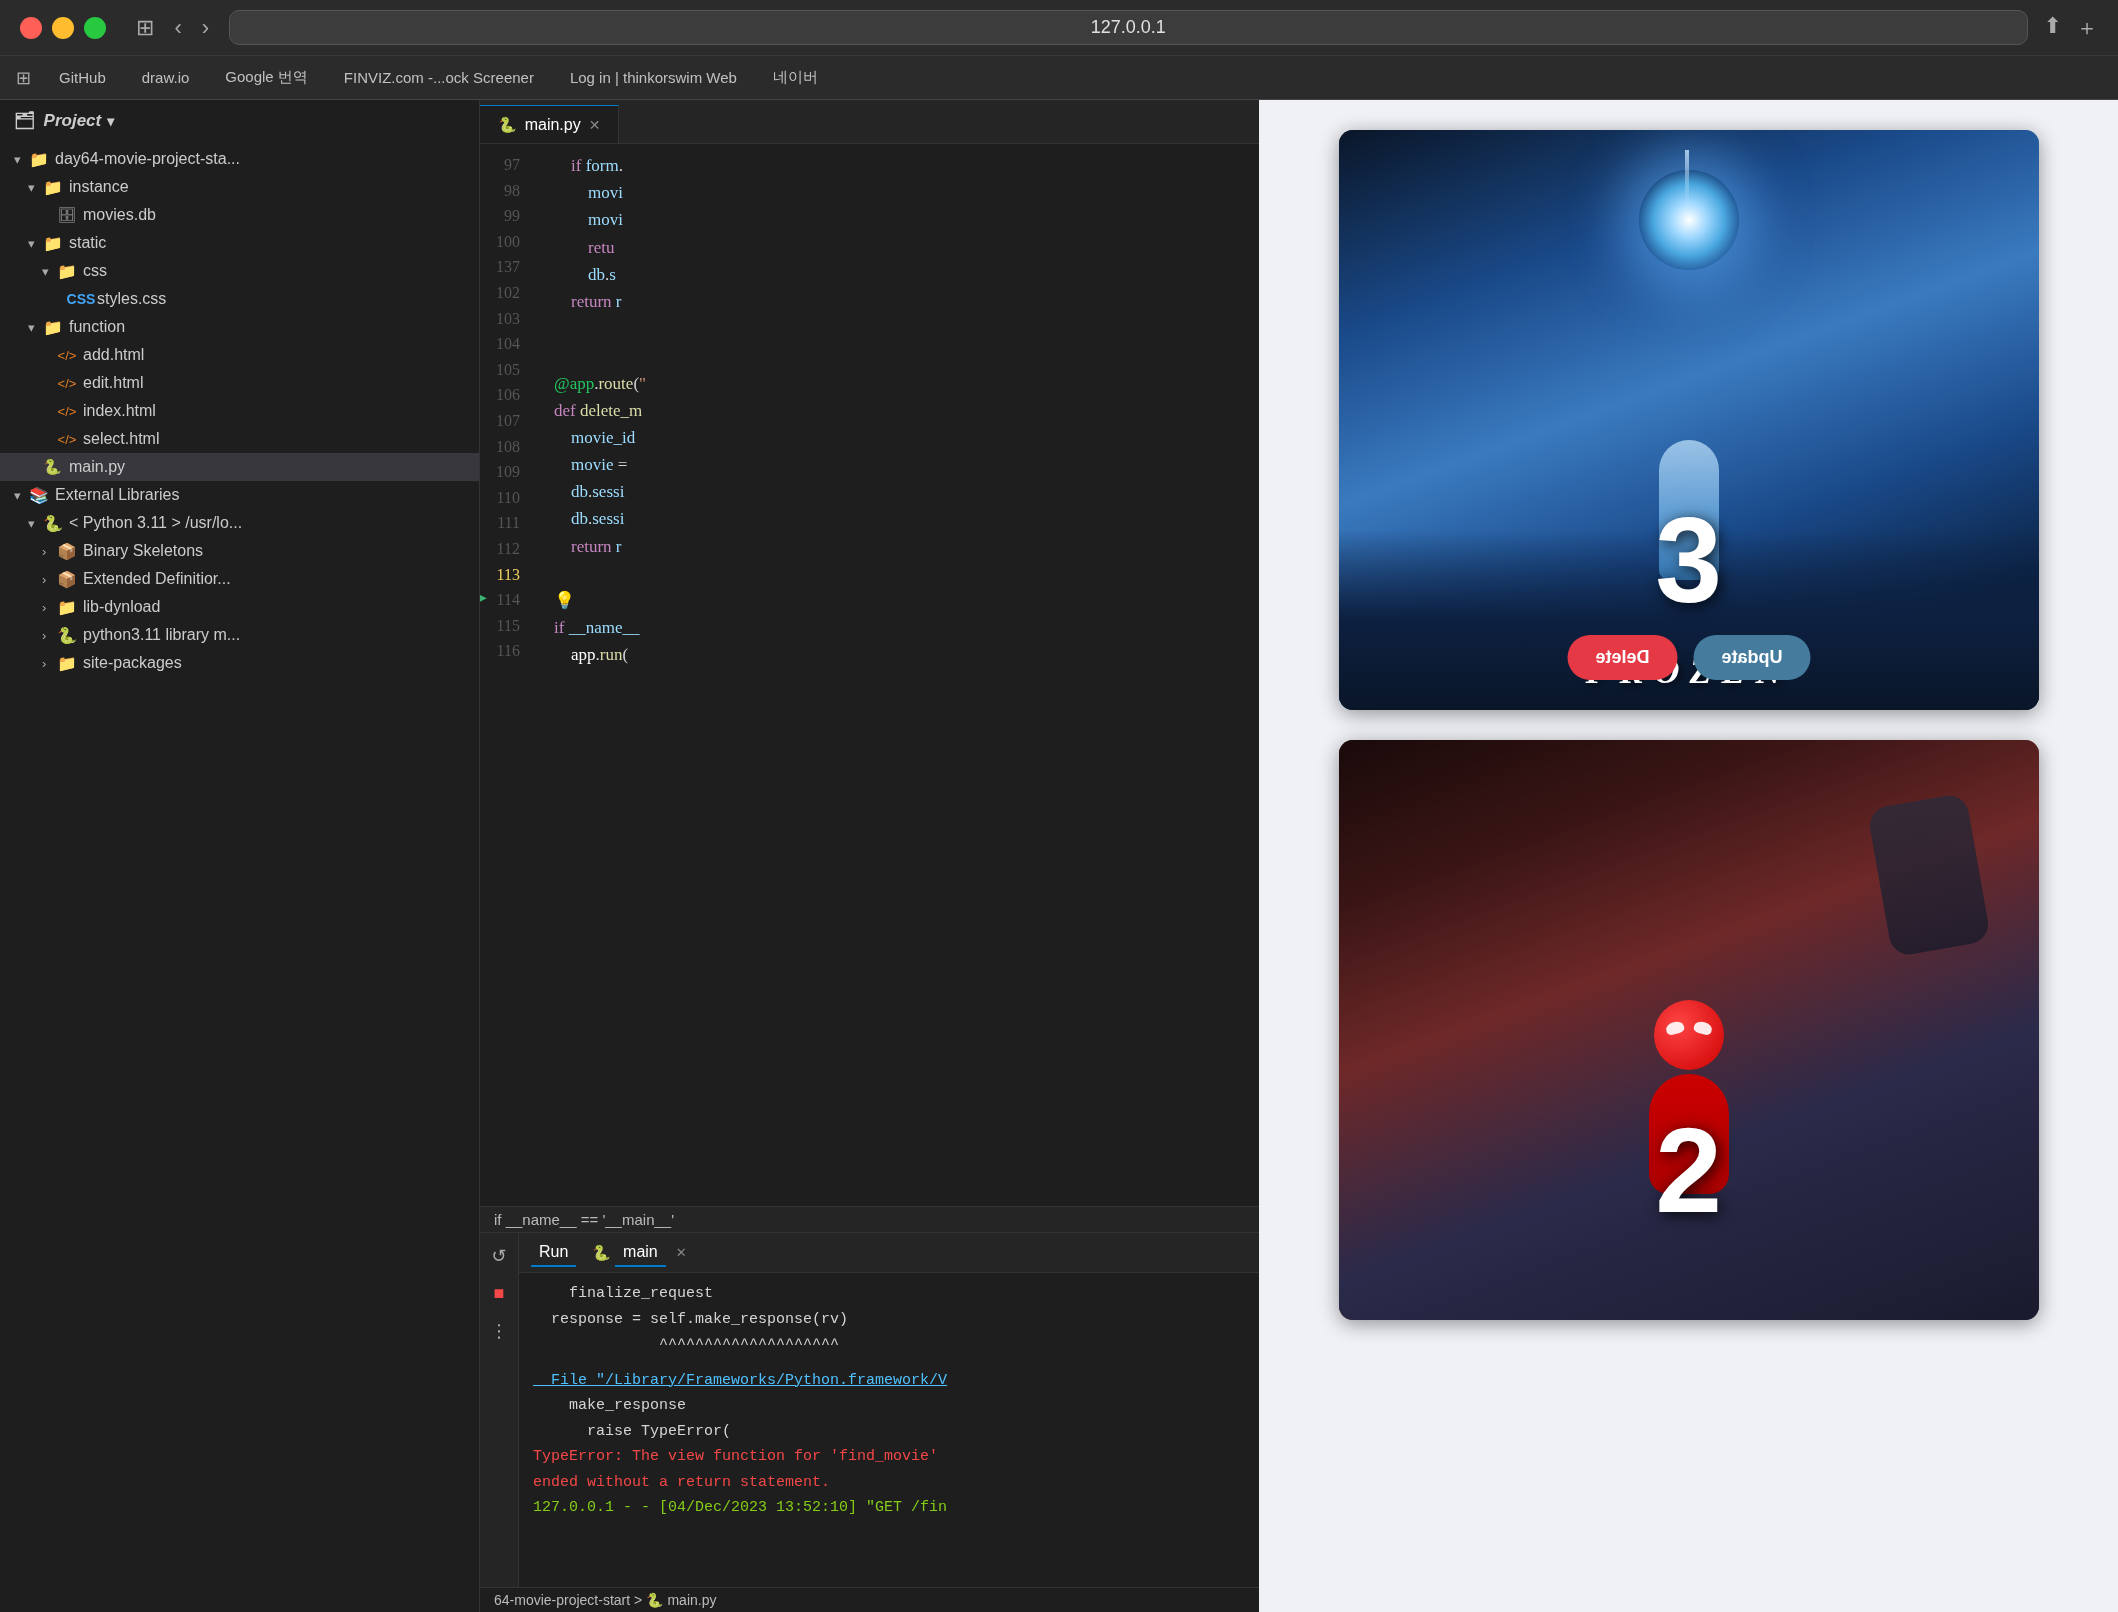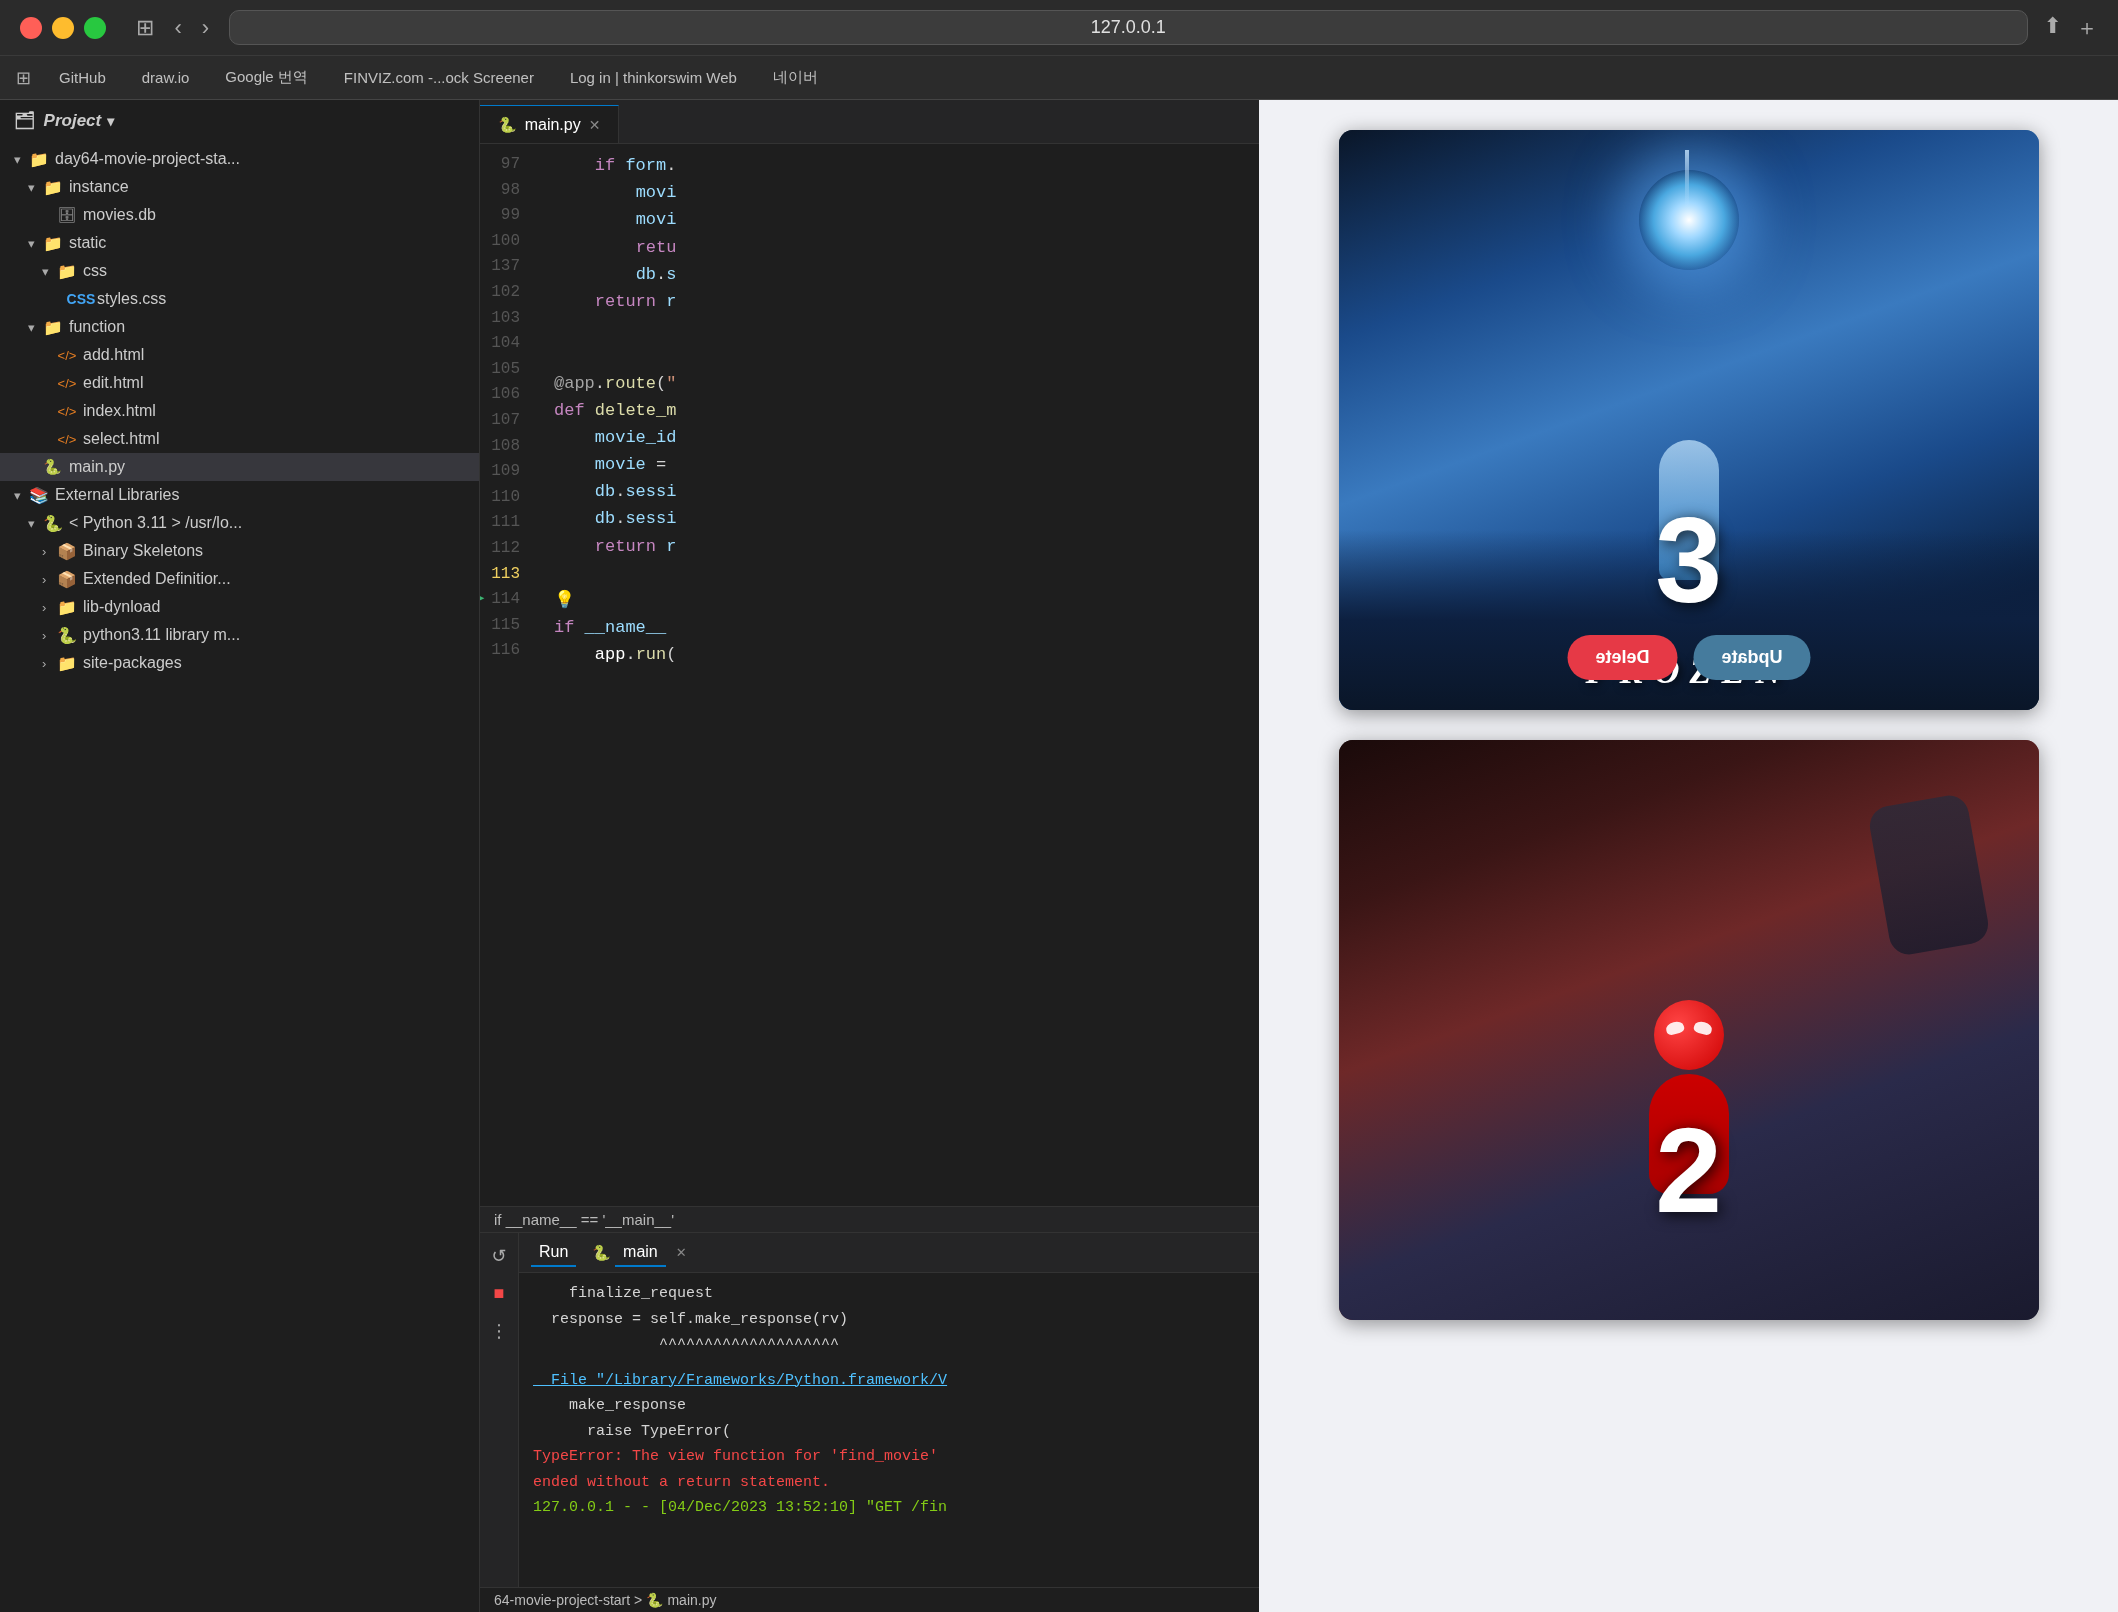--- a/index.html
+++ b/index.html
@@ -40,28 +40,28 @@
     .tree-icon { width: 22px; height: 22px; margin-right: 5px; display: inline-flex; align-items: center; justify-content: center; flex-shrink: 0; }
     .chevron-down { display: inline-block; width: 14px; color: #aaa; font-size: 13px; }
     .chevron-right { display: inline-block; width: 14px; color: #aaa; font-size: 13px; }
 
     
     .code-editor { flex: 1; background: #1e1e1e; display: flex; flex-direction: column; }
     .editor-tabs { display: flex; background: #252526; height: 44px; align-items: flex-end; border-bottom: 1px solid #333; }
     .editor-tab { display: flex; align-items: center; padding: 8px 18px; background: #1e1e1e; color: #ccc; font-size: 16px; cursor: pointer; border-right: 1px solid #333; height: 38px; gap: 8px; }
     .editor-tab.active { background: #1e1e1e; border-top: 1px solid #007acc; color: #fff; }
     .tab-close { color: #888; font-size: 14px; cursor: pointer; }
-    .code-area { flex: 1; overflow: hidden; font-family: Liberation Mono, monospace; font-size: 17px; line-height: 1.6; padding: 0; display: flex; justify-content: center; }
+    .code-area { flex: 1; overflow: hidden; font-family: Liberation Serif, serif; font-size: 17px; line-height: 1.6; padding: 0; display: flex; justify-content: center; }
     .line-numbers { width: 60px; background: #1e1e1e; color: #555; text-align: right; padding: 8px 8px 8px 0; flex-shrink: 0; user-select: none; font-size: 16px; line-height: 1.6; }
     .line-num { padding-right: 12px; }
     .code-content { flex: 1; padding: 8px 0 8px 14px; overflow: auto; color: #d4d4d4; }
     .code-line { white-space: pre; height: 1.6em; }
     .kw { color: #c586c0; }
     .str { color: #ce9178; }
-    .dec { color: #a3a3a3; }
+    .dec { color: #22c55e; }
     .status-bar-bottom { background: #252526; color: #bbb; font-size: 15px; padding: 4px 14px; display: flex; align-items: center; border-top: 1px solid #333; }
 
     
     .run-panel { height: 380px; background: #1e1e1e; border-top: 1px solid #333; display: flex; flex-direction: column; }
     .run-panel-tabs { display: flex; align-items: center; background: #252526; padding: 0 12px; height: 40px; gap: 16px; border-bottom: 1px solid #333; }
     .run-tab { color: #ccc; font-size: 16px; cursor: pointer; padding: 4px 8px; }
     .run-tab.active { color: #fff; border-bottom: 2px solid #007acc; }
     .run-tab-close { color: #888; font-size: 13px; cursor: pointer; margin-left: 6px; }
     .run-output { flex: 1; overflow-y: auto; padding: 8px 14px; font-family: 'Courier New', Consolas, monospace; font-size: 15px; line-height: 1.7; }
     .run-error { color: #f44747; white-space: pre-wrap; }

